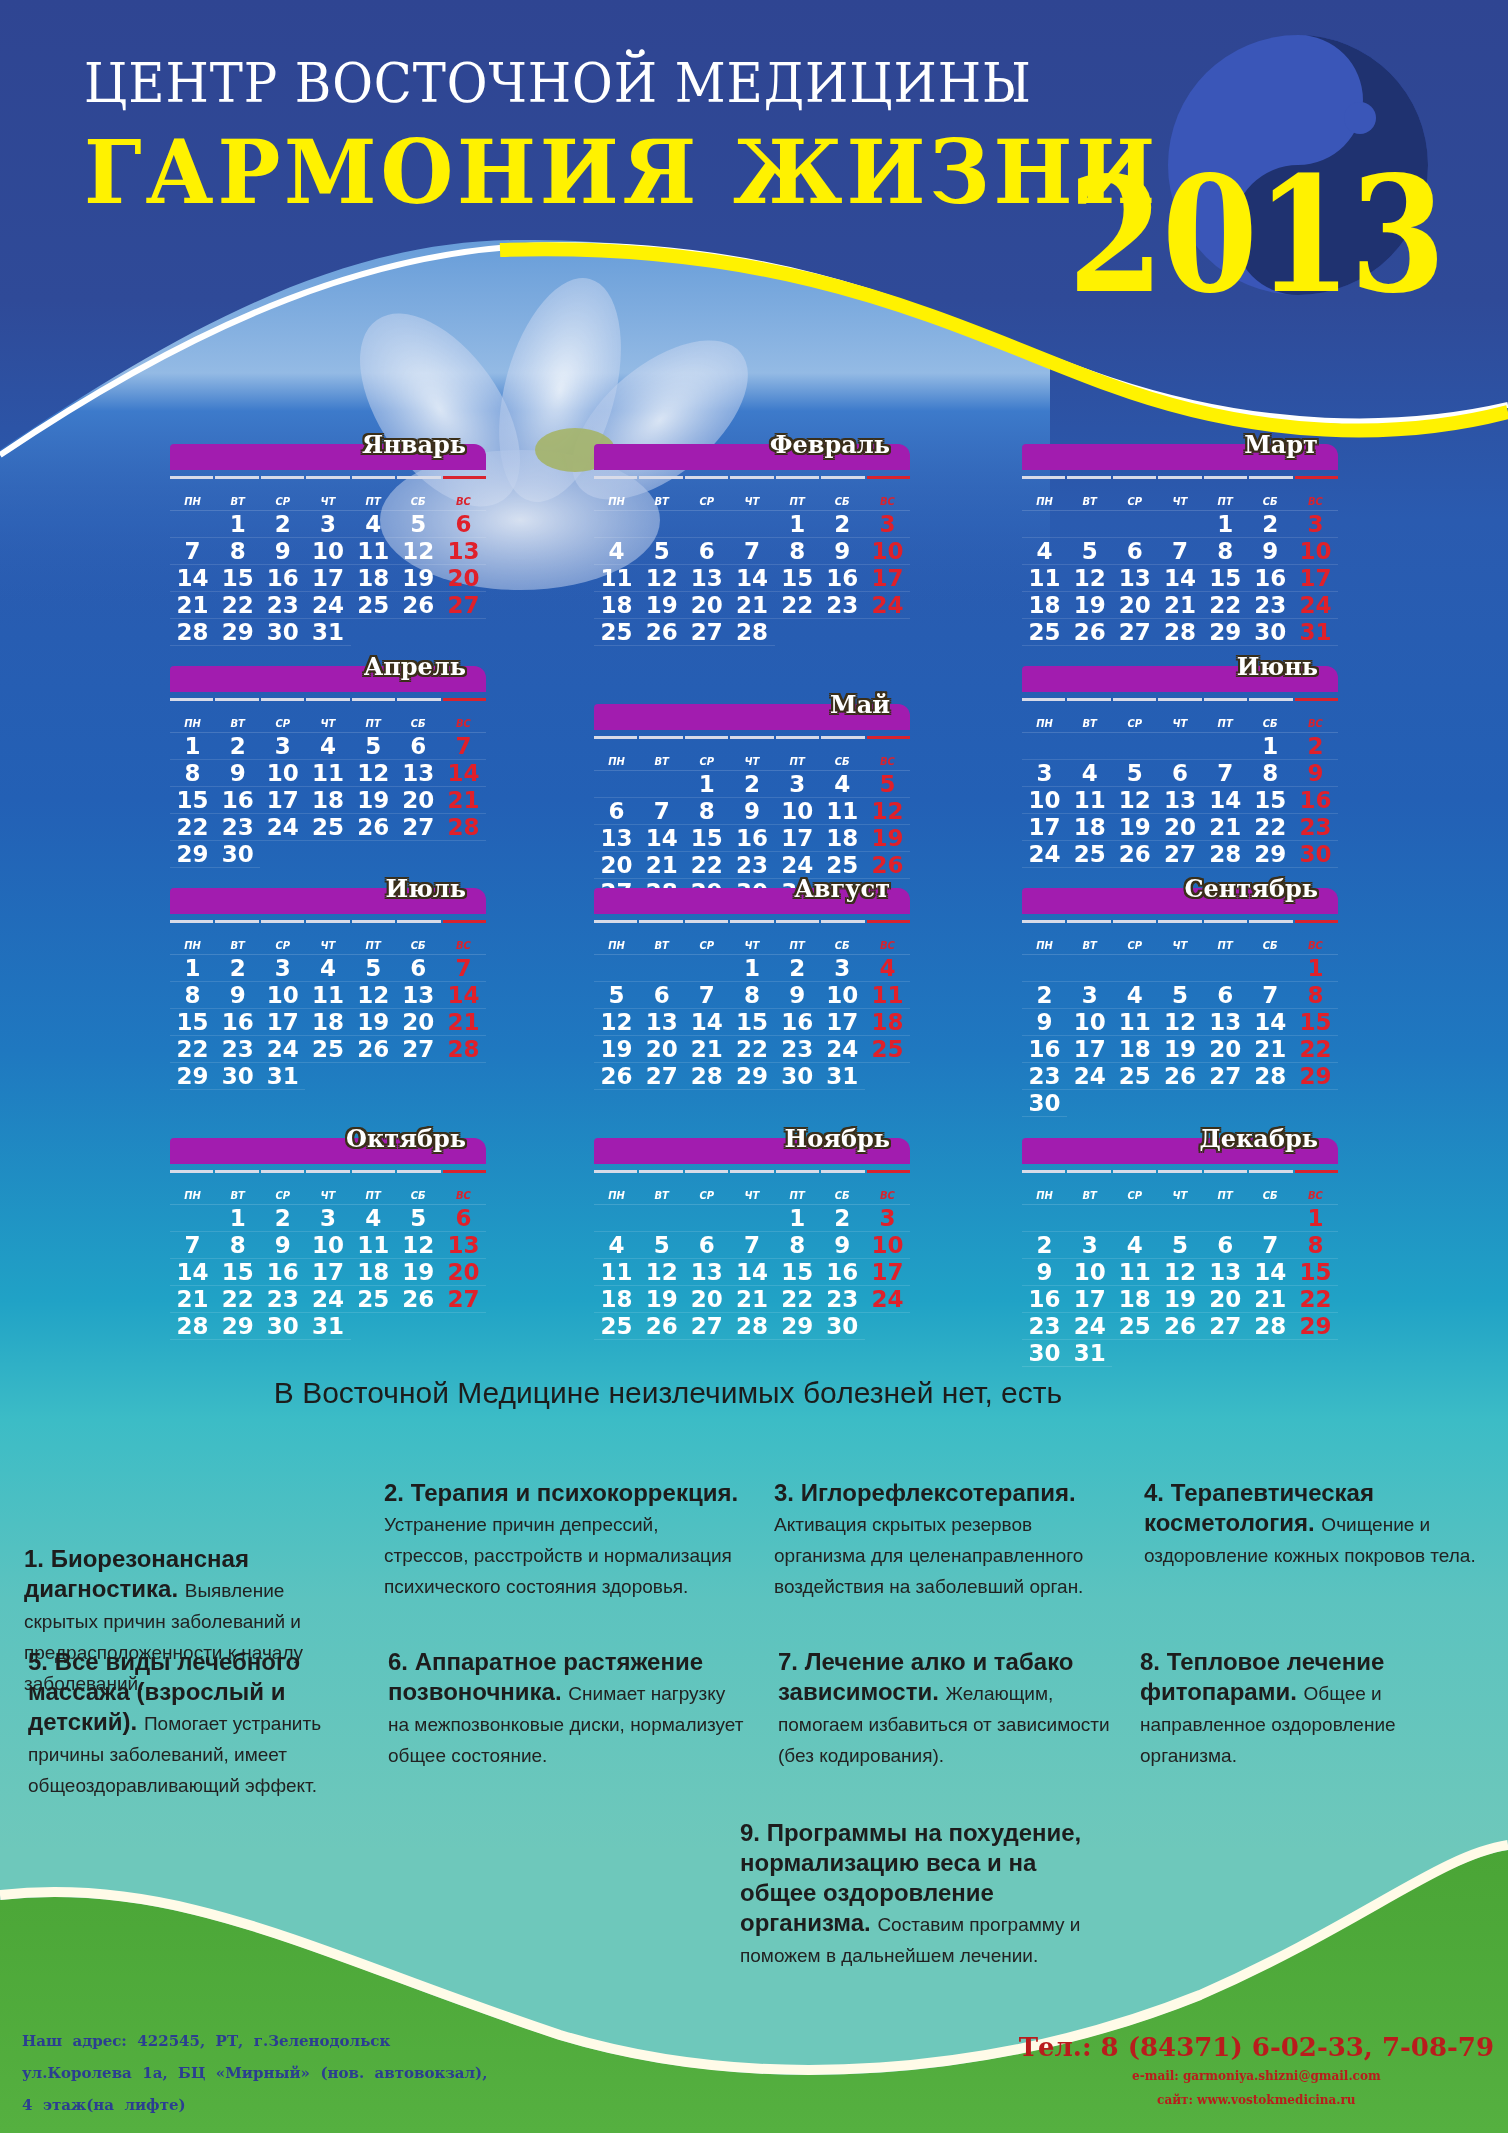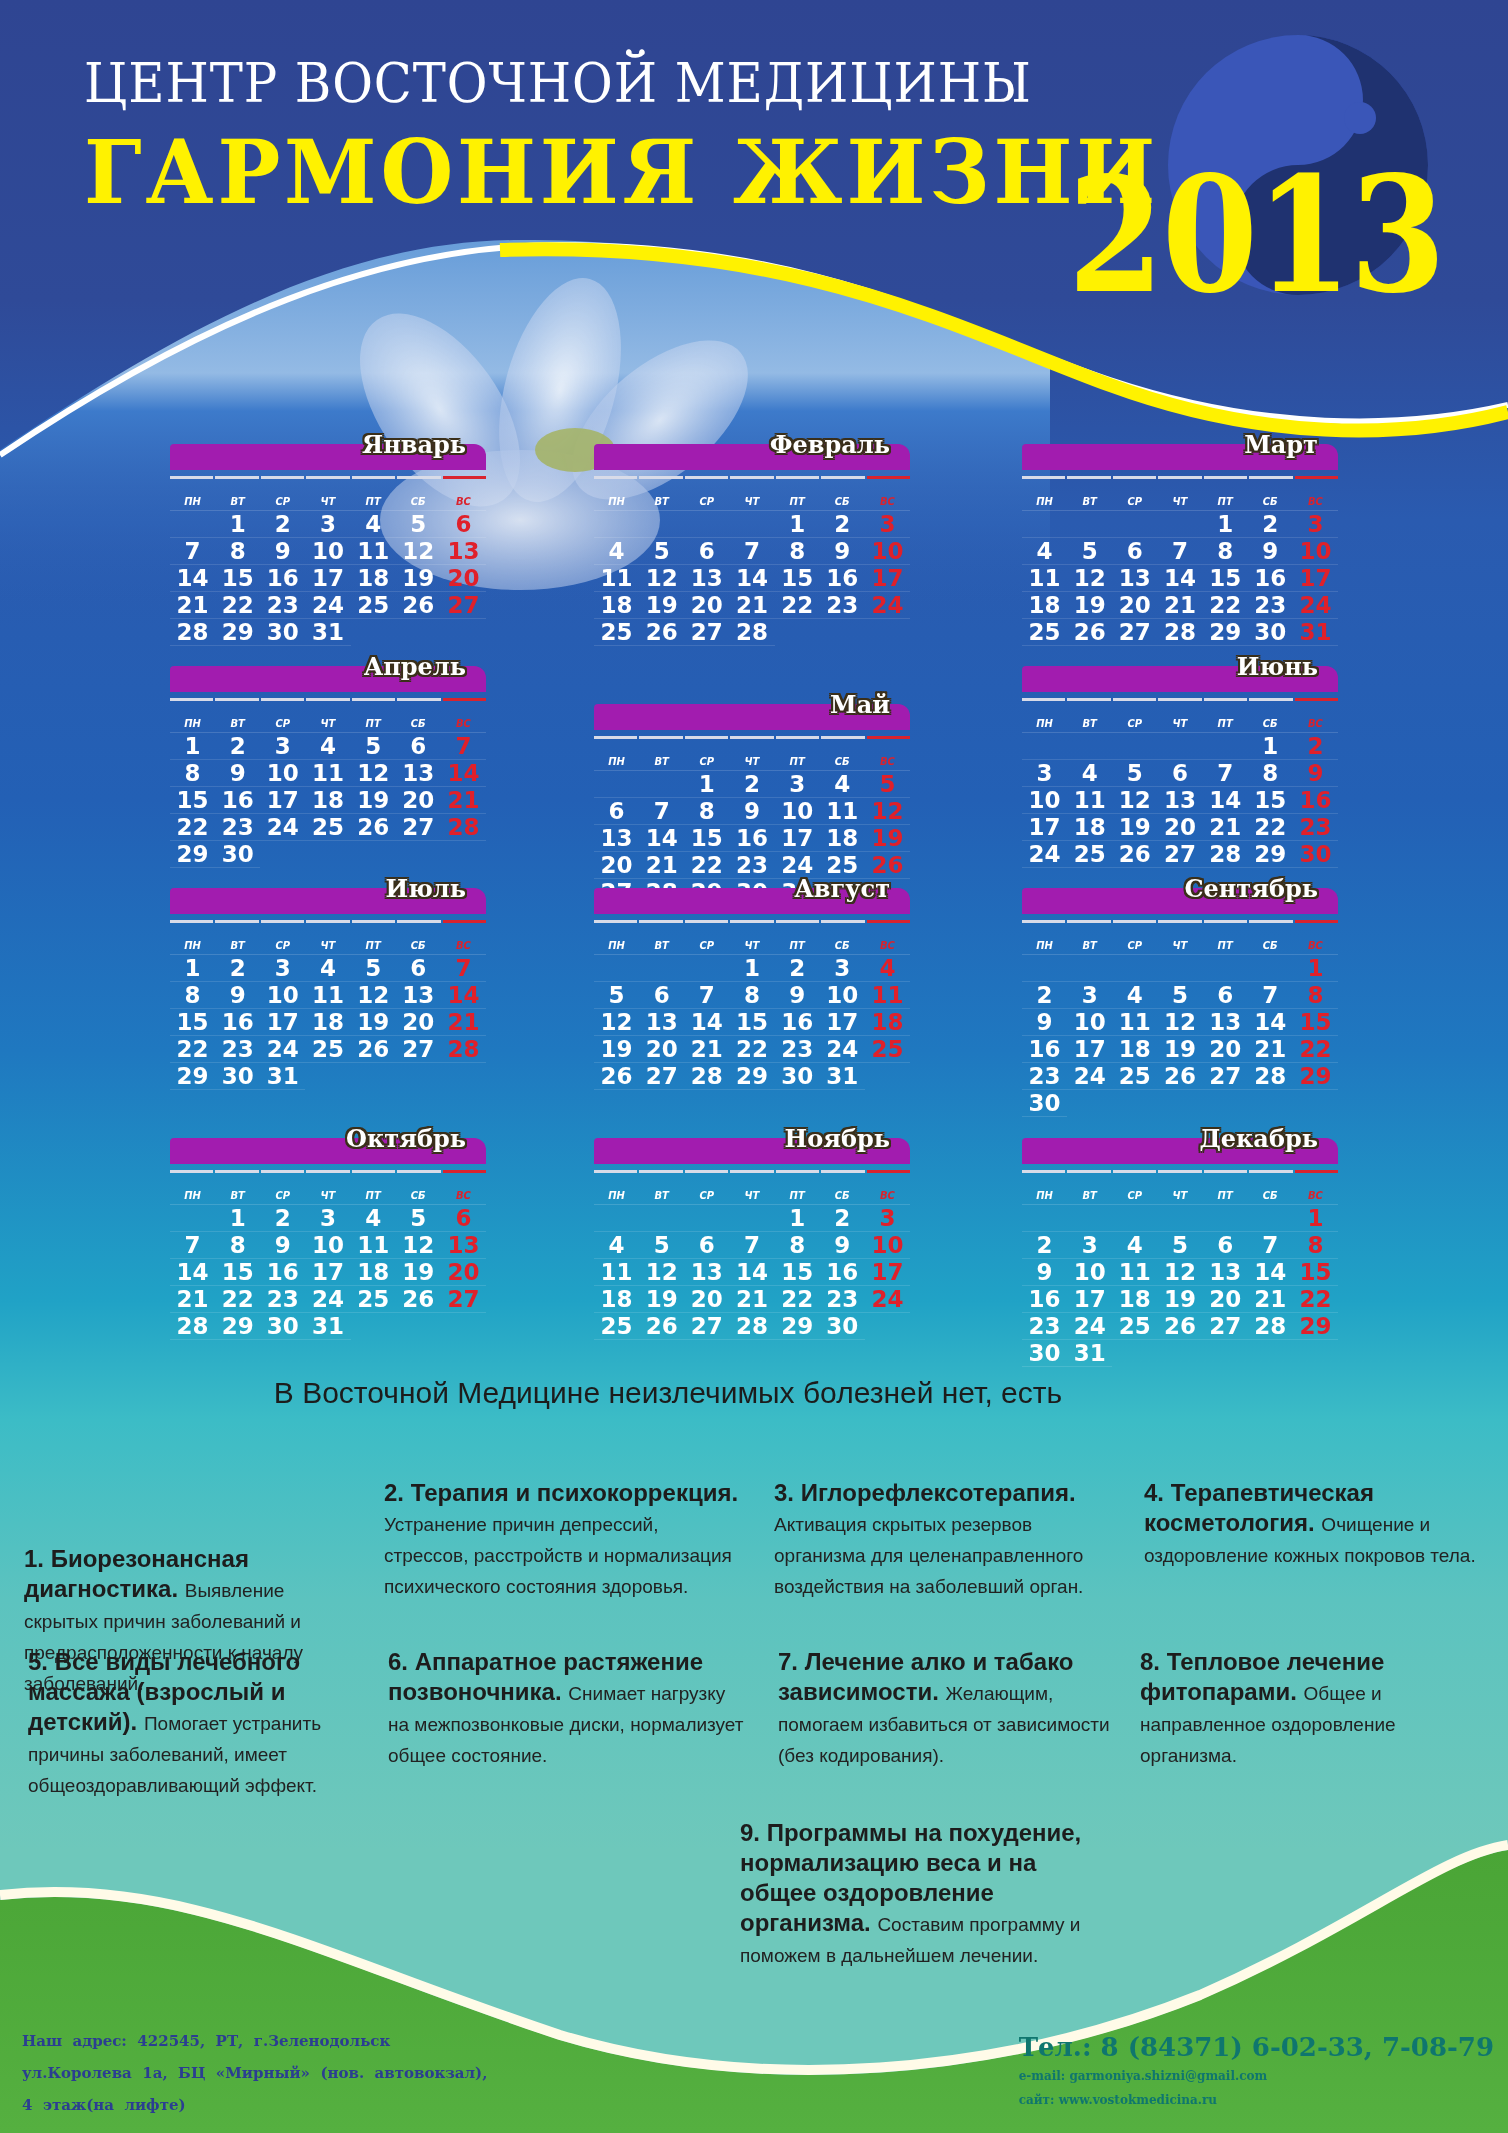--- a/index.html
+++ b/index.html
@@ -76,22 +76,22 @@
   .svc .b { font-weight: bold; }
   .svc .d { font-size: 19px; line-height: 28px; color: #222; }
 
   
   .addr {
     position: absolute; left: 22px; top: 2025px;
     font-family: "DejaVu Serif", serif; font-weight: bold; font-size: 15px; line-height: 32px;
     color: #2b3e91; white-space: pre;
   }
   .contact {
-    position: absolute; right: 14px; top: 2030px; text-align: left;
-    font-family: "DejaVu Serif", serif; font-weight: bold; color: #0f766e;
+    position: absolute; right: 14px; top: 2030px; text-align: center;
+    font-family: "DejaVu Serif", serif; font-weight: bold; color: #b91c1c;
   }
   .contact .tel { font-size: 26px; line-height: 34px; }
   .contact .small { font-size: 12px; line-height: 24px; }
 </style>
 </head>
 <body>
 
 <svg class="bg-layer" viewBox="0 0 1508 2133" xmlns="http://www.w3.org/2000/svg">
   <defs>
     <linearGradient id="sky" x1="0" y1="0" x2="0" y2="1">

